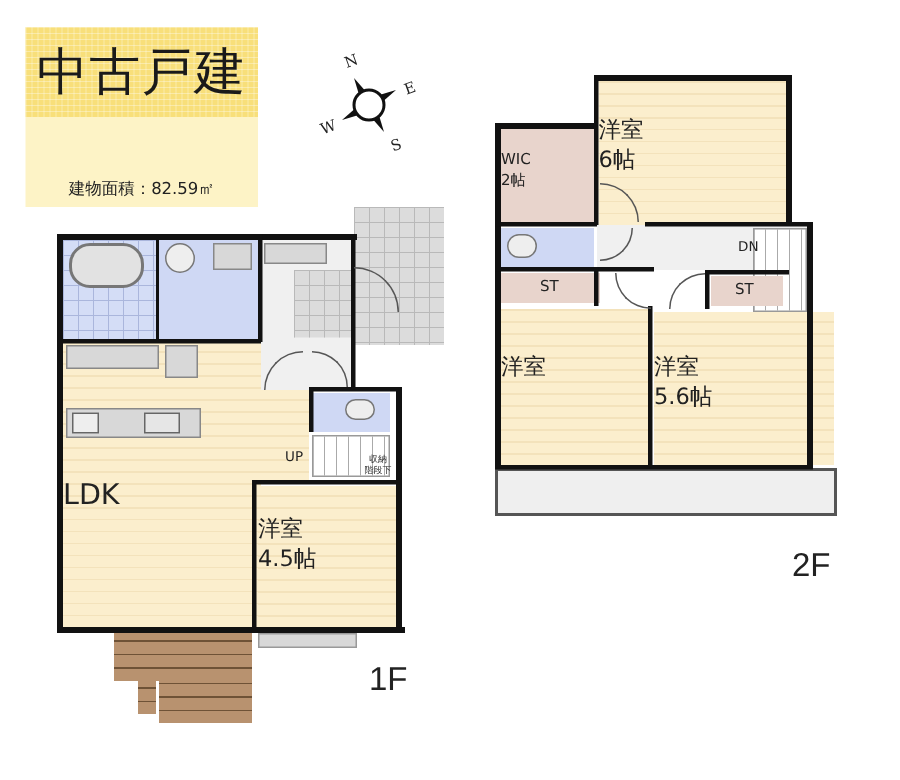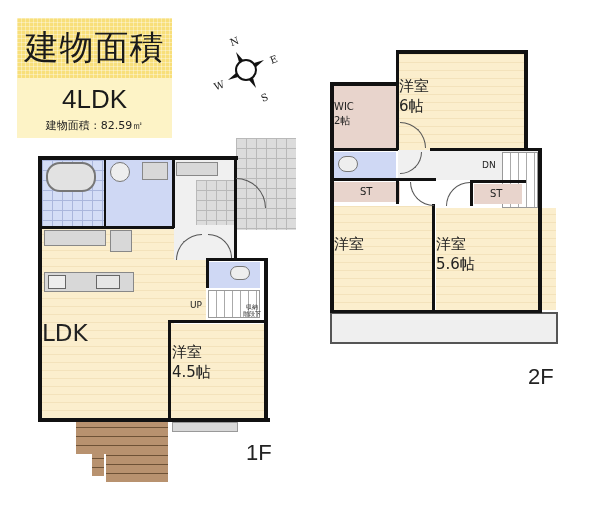--- a/index.html
+++ b/index.html
@@ -31,24 +31,23 @@
   .room-label { position:absolute; text-align:left; line-height:1.35; color:#222; }
   .stairs { background: repeating-linear-gradient(90deg, #fff 0px, #fff 7px, #aaa 7px, #aaa 8px); border:1px solid #999; position:absolute; }
   .door-arc { position:absolute; border:1px solid #555; }
   .deck { background: repeating-linear-gradient(0deg, #b8926f 0px, #b8926f 8px, #6e5236 8px, #6e5236 9px); position:absolute; }
   .floor-tag { position:absolute; font-size: 22px; font-family:"Liberation Sans", sans-serif; color:#222; }
 </style>
 </head>
 <body>
 
 <div class="abs badge-top">
-  <span>建物面積</span>
+  <span>中古戸建</span>
 </div>
 <div class="abs badge-bot">
-  <div class="abs badge-ldk">4LDK</div>
   <div class="abs badge-area">建物面積：82.59㎡</div>
 </div>
 
 <div class="abs compass">
   <svg width="80" height="80" viewBox="0 0 80 80" style="position:absolute;left:0;top:0">
     <circle cx="40" cy="40" r="10" fill="#fff" stroke="#111" stroke-width="2"></circle>
     <polygon points="33,32 30,22 37,30" fill="#111"></polygon>
     <polygon points="48,33 58,30 50,37" fill="#111"></polygon>
     <polygon points="47,48 50,58 43,50" fill="#111"></polygon>
     <polygon points="32,47 22,50 30,43" fill="#111"></polygon>
@@ -102,21 +101,21 @@
   <div class="wall" style="left:206px;top:258px;width:60px;height:3px;"></div>
   <div class="wall" style="left:206px;top:258px;width:3px;height:30px;"></div>
   <div class="wall" style="left:264px;top:258px;width:4px;height:164px;"></div>
   <div class="wall" style="left:168px;top:320px;width:100px;height:3px;"></div>
   <div class="wall" style="left:168px;top:320px;width:3px;height:100px;"></div>
 
   <div class="door-arc" style="left:236px;top:178px;width:30px;height:30px;border-left:none;border-bottom:none;border-radius:0 30px 0 0;"></div>
   <div class="door-arc" style="left:176px;top:234px;width:26px;height:26px;border-right:none;border-bottom:none;border-radius:26px 0 0 0;"></div>
   <div class="door-arc" style="left:208px;top:234px;width:24px;height:24px;border-left:none;border-bottom:none;border-radius:0 24px 0 0;"></div>
 
-  <div class="room-label" style="left:42px;top:318px;width:152px;font-size:23px;">
+  <div class="room-label" style="left:42px;top:318px;width:152px;font-size:19px;">
     <div>LDK</div>
   </div>
   <div class="room-label" style="left:172px;top:342px;width:94px;font-size:15px;">
     <div>洋室</div>
     <div>4.5帖</div>
   </div>
 
   <div class="deck" style="left:76px;top:422px;width:92px;height:32px;"></div>
   <div class="deck" style="left:106px;top:452px;width:62px;height:30px;"></div>
   <div class="deck" style="left:92px;top:452px;width:12px;height:24px;"></div>
@@ -129,21 +128,21 @@
 
   <div class="abs floor-wood" style="left:399px;top:54px;width:126px;height:96px;"></div>
 
   <div class="abs floor-pink" style="left:334px;top:86px;width:62px;height:62px;"></div>
 
   <div class="abs floor-blue" style="left:334px;top:152px;width:62px;height:26px;"></div>
   <div class="abs" style="left:338px;top:156px;width:20px;height:16px;border:1px solid #777;border-radius:8px;background:#eee;"></div>
 
   <div class="abs floor-grey" style="left:398px;top:150px;width:140px;height:30px;"></div>
   <div class="stairs" style="left:502px;top:152px;width:36px;height:56px;"></div>
-  <span class="abs" style="left:482px;top:160px;font-size:9px;">DN</span>
+  <span class="abs" style="left:492px;top:160px;font-size:9px;">DN</span>
 
   <div class="abs floor-pink" style="left:334px;top:182px;width:66px;height:20px;"></div>
   <div class="abs floor-pink" style="left:474px;top:184px;width:48px;height:20px;"></div>
   <span class="abs" style="left:360px;top:186px;font-size:10px;">ST</span>
   <span class="abs" style="left:490px;top:188px;font-size:10px;">ST</span>
 
   <div class="abs floor-wood" style="left:334px;top:206px;width:98px;height:104px;"></div>
   <div class="abs floor-wood" style="left:436px;top:208px;width:120px;height:102px;"></div>
 
   <div class="abs" style="left:330px;top:312px;width:228px;height:32px;background:#efefef;border:2px solid #555;"></div>

